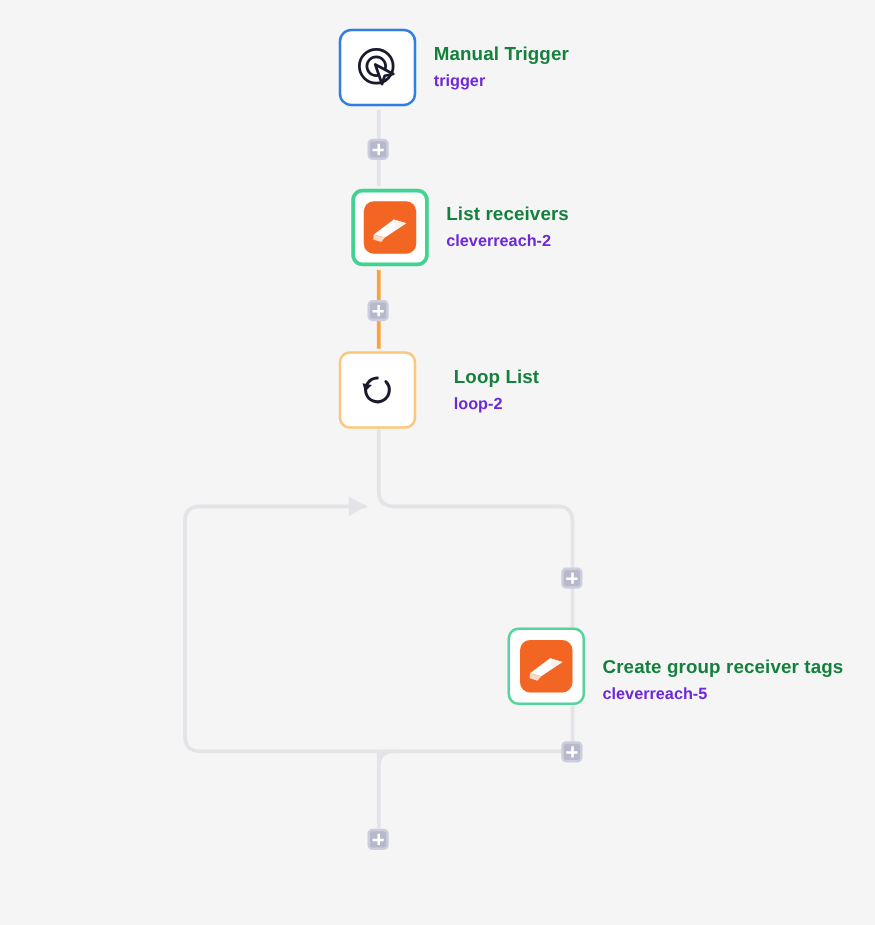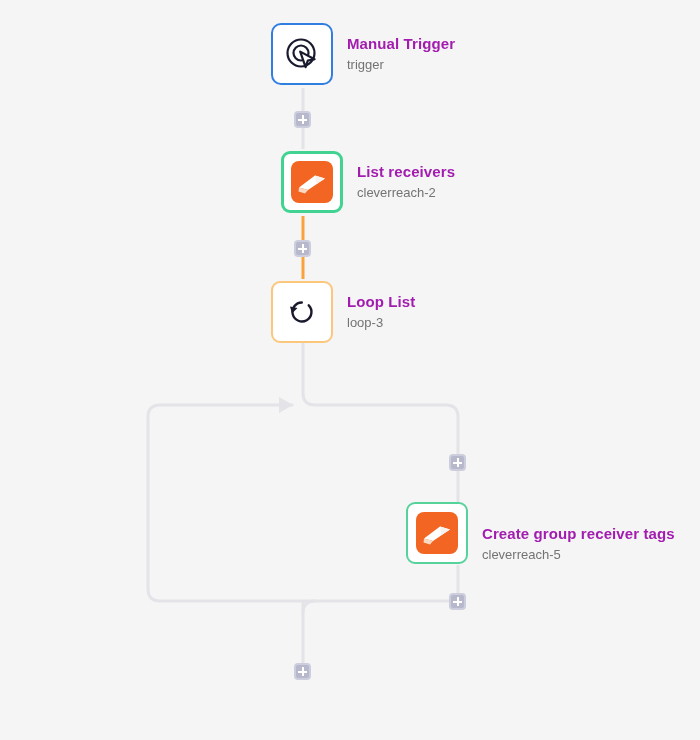--- a/index.html
+++ b/index.html
@@ -58,29 +58,30 @@
   .node-box.amber {
     border: 2px solid #fbc77d;
   }
   .node-label {
     margin-left: 14px;
     white-space: nowrap;
   }
   .node-title {
     font-size: 15px;
     font-weight: bold;
-    color: #a21caf;
+    color: #15803d;
     line-height: 18px;
     letter-spacing: 0.1px;
   }
   .node-sub {
     font-size: 13px;
-    color: #737373;
+    color: #6d28d9;
     line-height: 18px;
     margin-top: 3px;
+    font-weight: bold;
   }
 
   
   .icon-cleverreach {
     width: 42px;
     height: 42px;
     border-radius: 8px;
     background: #f26522;
     display: flex;
     align-items: center;
@@ -166,30 +167,30 @@
       </div>
     </div>
     <div class="node-label">
       <div class="node-title">List receivers</div>
       <div class="node-sub">cleverreach-2</div>
     </div>
   </div>
 
   <div class="plus-btn" style="left:294px; top:240px;"></div>
 
-  <div class="node" style="left:271px; top:281px;">
+  <div class="node" style="left:271px; top:281px;gap:16px;">
     <div class="node-box amber">
       <svg width="40" height="40" viewBox="0 0 40 40">
         <path d="M10.5,20 A9.5,9.5 0 1 1 13.4,26.9" fill="none" stroke="#1a1a2e" stroke-width="2.4" stroke-linecap="round" transform="rotate(135 20 20)"></path>
         <polygon points="8.0,14.6 15.5,16.0 10.0,21.4" fill="#1a1a2e"></polygon>
       </svg>
     </div>
     <div class="node-label">
       <div class="node-title">Loop List</div>
-      <div class="node-sub">loop-3</div>
+      <div class="node-sub">loop-2</div>
     </div>
   </div>
 
   <div class="plus-btn" style="left:449px; top:454px;"></div>
 
   <div class="node" style="left:406px; top:502px;align-items:flex-end;">
     <div class="node-box green-thin">
       <div class="icon-cleverreach">
         <svg width="34" height="34" viewBox="0 0 34 34">
           <path d="M4,22.5 L20,10.5 L30,13.5 L13,25 Z" fill="#ffffff"></path>

